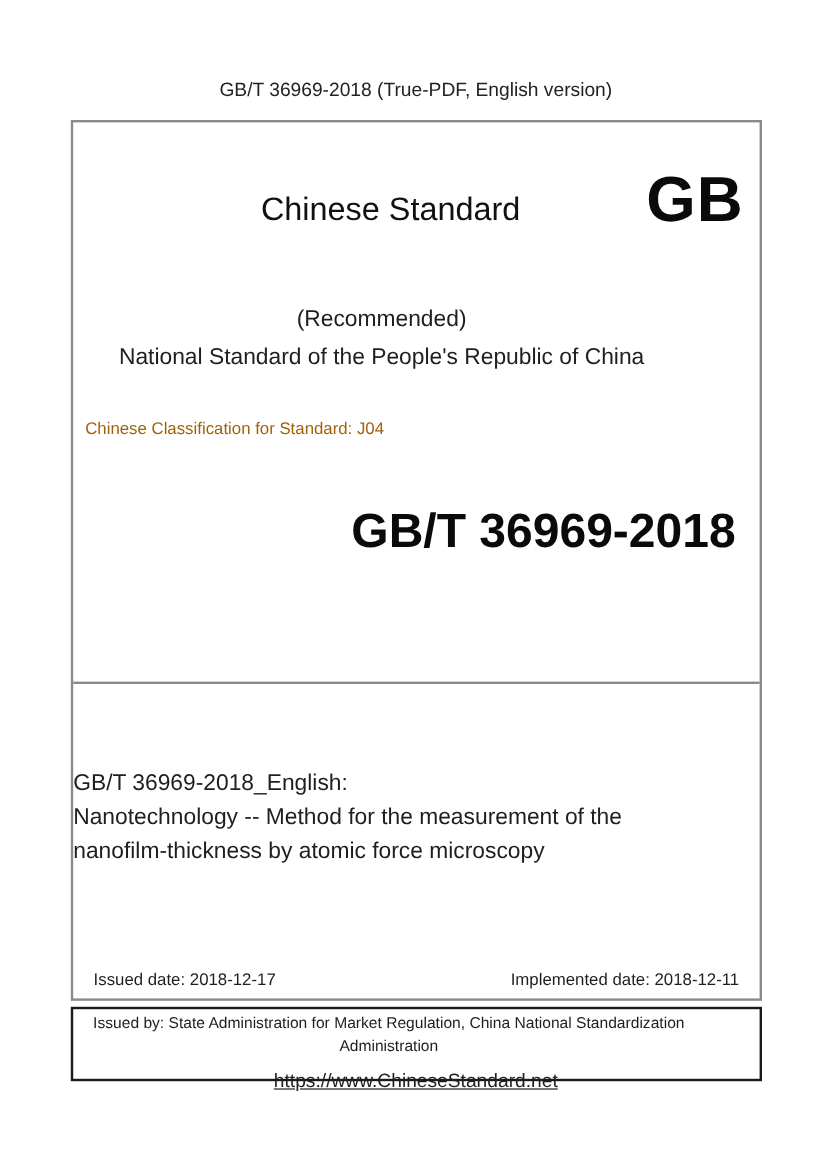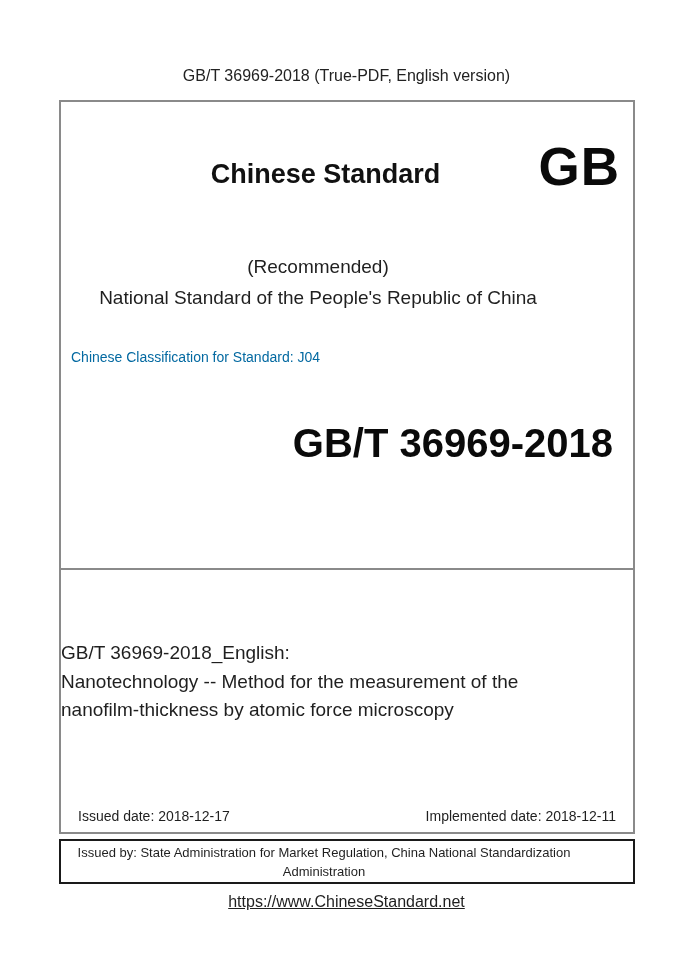--- a/index.html
+++ b/index.html
@@ -37,21 +37,21 @@
     background: #ffffff;
   }
   .brand-title {
     position: absolute;
     top: 57px;
     left: 0;
     width: 496px;          
     text-align: center;
     font-size: 27px;
     line-height: 30px;
-    font-weight: bold;
+    font-weight: normal;
     color: #111111;
     padding-left: 33px;
   }
   .gb-logo {
     position: absolute;
     top: 38px;
     right: 13px;
     font-size: 53px;
     line-height: 53px;
     font-weight: bold;
@@ -67,21 +67,21 @@
     font-size: 19px;
     line-height: 31px;
     color: #1f1f1f;
   }
   .classification {
     position: absolute;
     top: 246px;
     left: 10px;
     font-size: 14px;
     line-height: 18px;
-    color: #0369a1;
+    color: #a16207;
   }
   .standard-number {
     position: absolute;
     top: 319px;
     right: 20px;
     font-size: 40px;
     line-height: 44px;
     font-weight: bold;
     color: #0a0a0a;
   }
@@ -113,21 +113,21 @@
     font-size: 14px;
     line-height: 18px;
     color: #1f1f1f;
   }
   
   .issuer-box {
     position: absolute;
     top: 839px;
     left: 59px;
     width: 576px;
-    height: 45px;
+    height: 62px;
     border: 2px solid #1a1a1a;
     background: #ffffff;
     text-align: center;
     padding: 2px 54px 0 8px;   
     font-size: 13px;
     line-height: 19px;
     color: #1f1f1f;
   }
   .footer-link-row {
     position: absolute;

